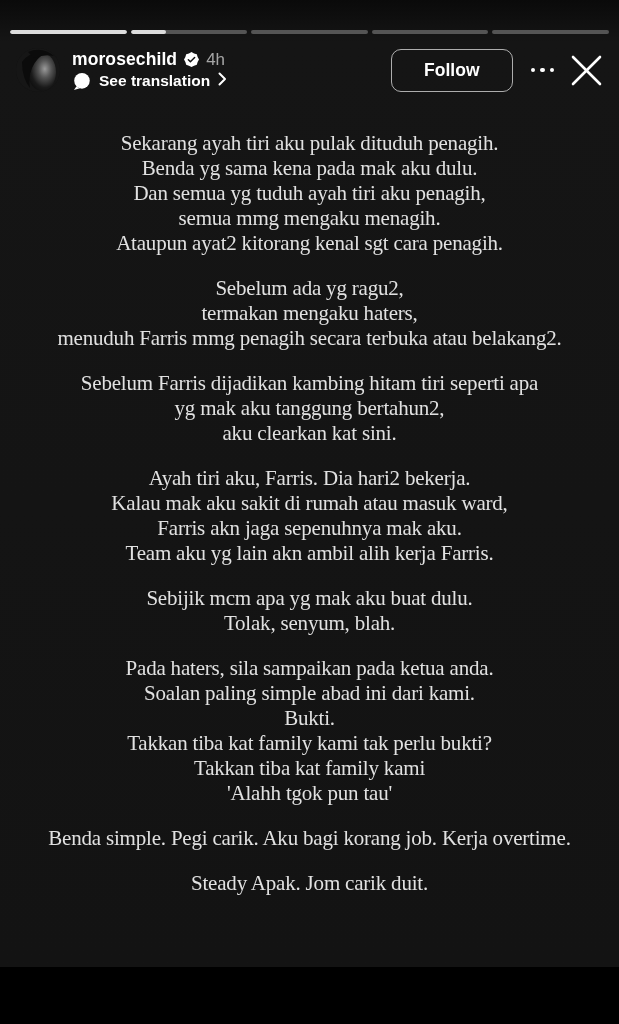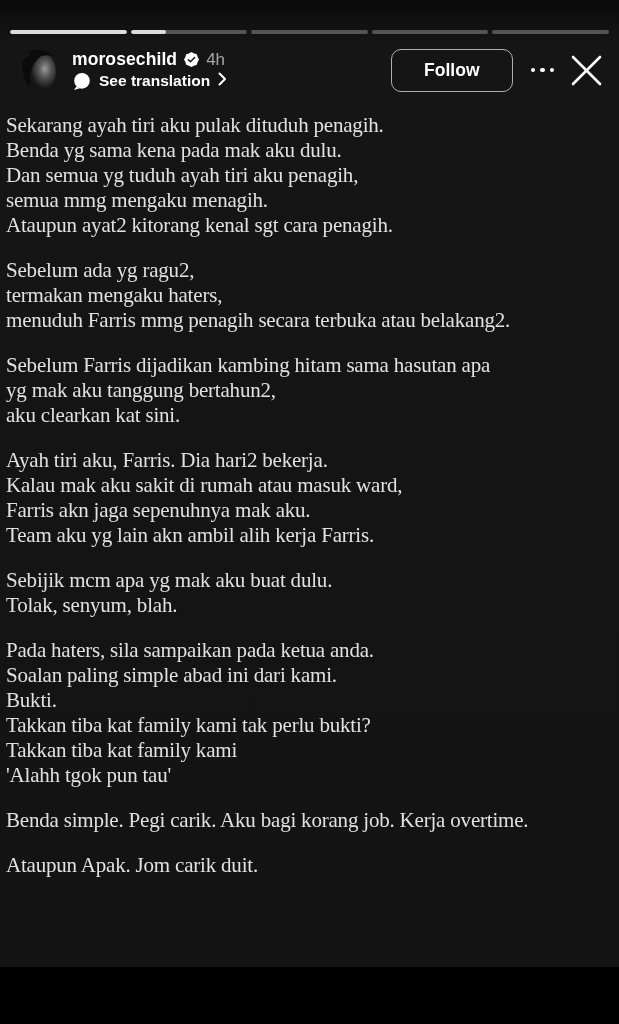--- a/index.html
+++ b/index.html
@@ -38,22 +38,22 @@
     margin-left:auto;height:43px;padding:0 32px;
     background:transparent;border:1.5px solid rgba(255,255,255,0.65);
     border-radius:10px;color:#fff;font-weight:700;font-size:17.5px;
     font-family:"Liberation Sans",sans-serif;cursor:pointer;
   }
   .dots{margin-left:16px;display:flex;align-items:center;gap:5px;cursor:pointer;padding:6px 2px;}
   .dot{width:4.5px;height:4.5px;border-radius:50%;background:#fff;}
   .close-btn{margin-left:12px;cursor:pointer;display:flex;align-items:center;}
   
   .story-text{
-    position:absolute;top:113px;left:6px;right:6px;
-    text-align:left;color:#e1e1e1;
+    position:absolute;top:131px;left:6px;right:6px;
+    text-align:center;color:#e1e1e1;
     font-family:"Liberation Serif","DejaVu Serif",serif;
     font-size:21px;line-height:25px;letter-spacing:-0.2px;
   }
   .story-text p{margin:0 0 20px 0;white-space:pre-line;}
 </style>
 </head>
 <body>
 
 <div class="phone">
 
@@ -138,32 +138,32 @@
 
   <div class="story-text" id="story-text">
       <p>Sekarang ayah tiri aku pulak dituduh penagih.
 Benda yg sama kena pada mak aku dulu.
 Dan semua yg tuduh ayah tiri aku penagih,
 semua mmg mengaku menagih.
 Ataupun ayat2 kitorang kenal sgt cara penagih.</p>
       <p>Sebelum ada yg ragu2,
 termakan mengaku haters,
 menuduh Farris mmg penagih secara terbuka atau belakang2.</p>
-      <p>Sebelum Farris dijadikan kambing hitam sama hasutan apa
+      <p>Sebelum Farris dijadikan kambing hitam tiri seperti apa
 yg mak aku tanggung bertahun2,
 aku clearkan kat sini.</p>
       <p>Ayah tiri aku, Farris. Dia hari2 bekerja.
 Kalau mak aku sakit di rumah atau masuk ward,
 Farris akn jaga sepenuhnya mak aku.
 Team aku yg lain akn ambil alih kerja Farris.</p>
       <p>Sebijik mcm apa yg mak aku buat dulu.
 Tolak, senyum, blah.</p>
       <p>Pada haters, sila sampaikan pada ketua anda.
 Soalan paling simple abad ini dari kami.
 Bukti.
 Takkan tiba kat family kami tak perlu bukti?
 Takkan tiba kat family kami
 'Alahh tgok pun tau'</p>
       <p>Benda simple. Pegi carik. Aku bagi korang job. Kerja overtime.</p>
-      <p>Ataupun Apak. Jom carik duit.</p>
+      <p>Steady Apak. Jom carik duit.</p>
     </div>
 
 </div>
 
 </body></html>

